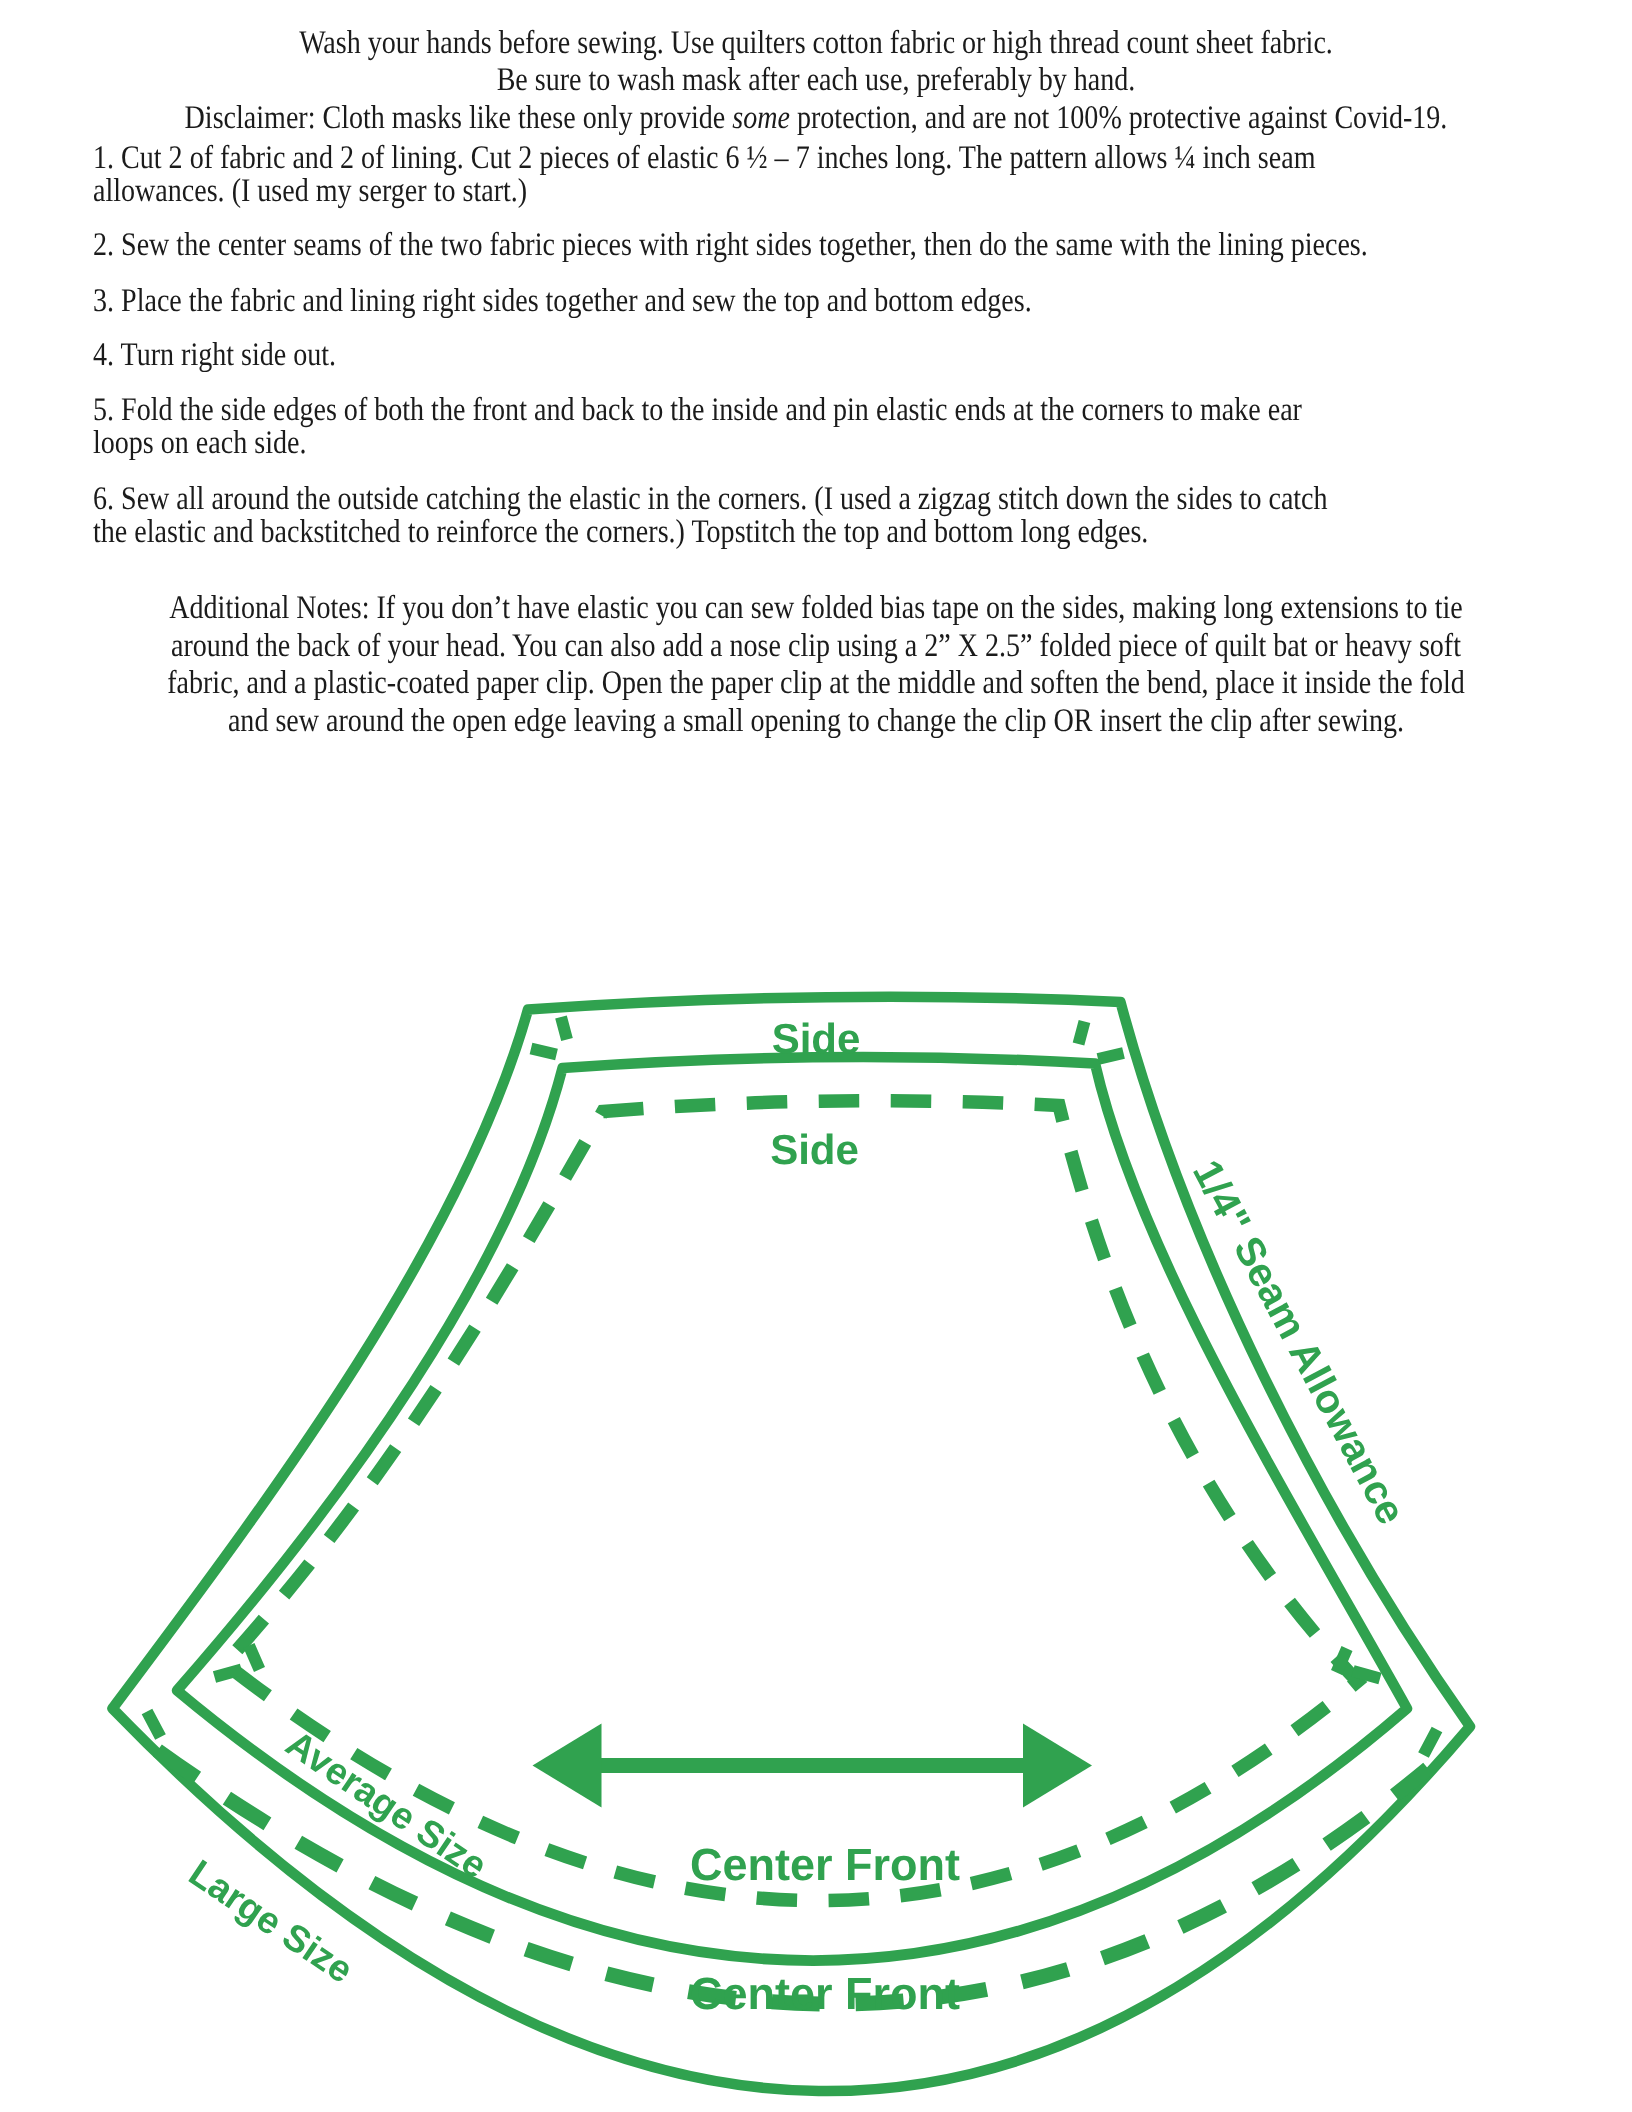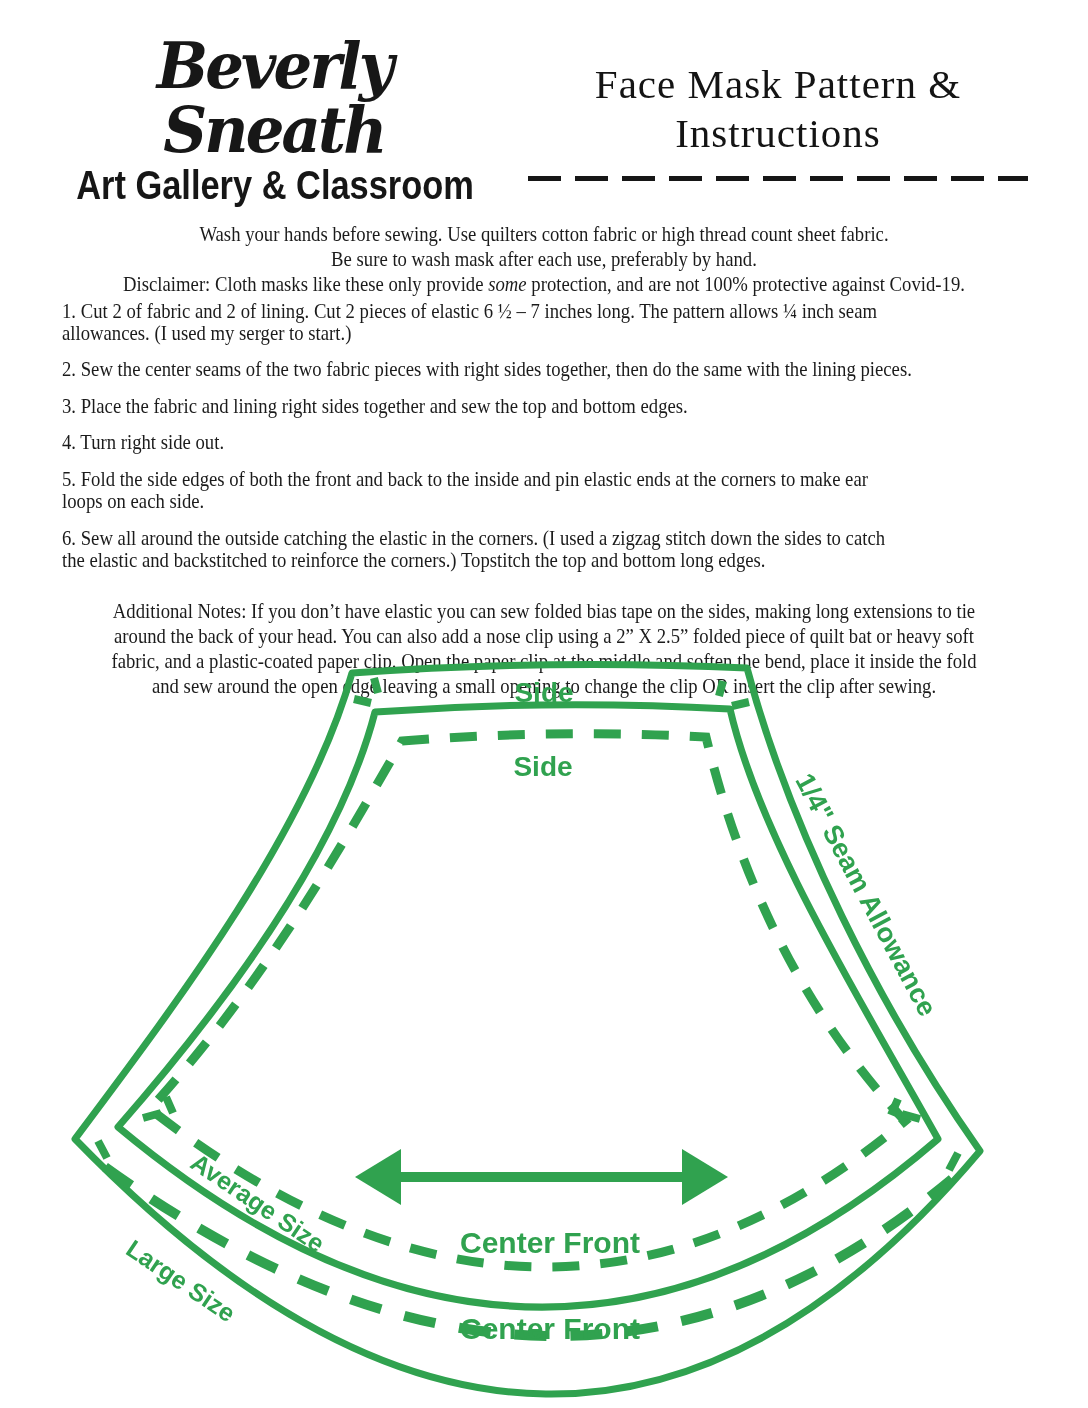--- a/index.html
+++ b/index.html
@@ -45,31 +45,20 @@
   .diagram { position:absolute; left:0; top:646px; width:1088px; height:762px; }
   .diagram text {
     font-family:"Liberation Sans", sans-serif; font-weight:700; text-anchor:middle;
   }
 </style>
 </head>
 <body>
 
 <div class="page">
 
-  <div class="header">
-    <div class="logo">
-      <div class="logo-script">Beverly Sneath</div>
-      <div class="logo-sub">Art Gallery &amp; Classroom</div>
-    </div>
-    <div class="titleblock">
-      <div class="title-line">Face Mask Pattern &amp;</div>
-      <div class="title-line">Instructions</div>
-      <div class="title-dashes"></div>
-    </div>
-  </div>
 
   <div class="intro bodytext center-block">
     <div class="tline">Wash your hands before sewing. Use quilters cotton fabric or high thread count sheet fabric.</div>
     <div class="tline">Be sure to wash mask after each use, preferably by hand.</div>
     <div class="tline"><span>Disclaimer: Cloth masks like these only provide </span><i>some</i><span> protection, and are not 100% protective against Covid-19.</span></div>
   </div>
 
   <div class="steps bodytext">
     <div class="step">
       <div class="tline">1.  Cut 2 of fabric and 2 of lining.  Cut 2 pieces of elastic 6 ½ – 7 inches long. The pattern allows ¼ inch seam</div>

